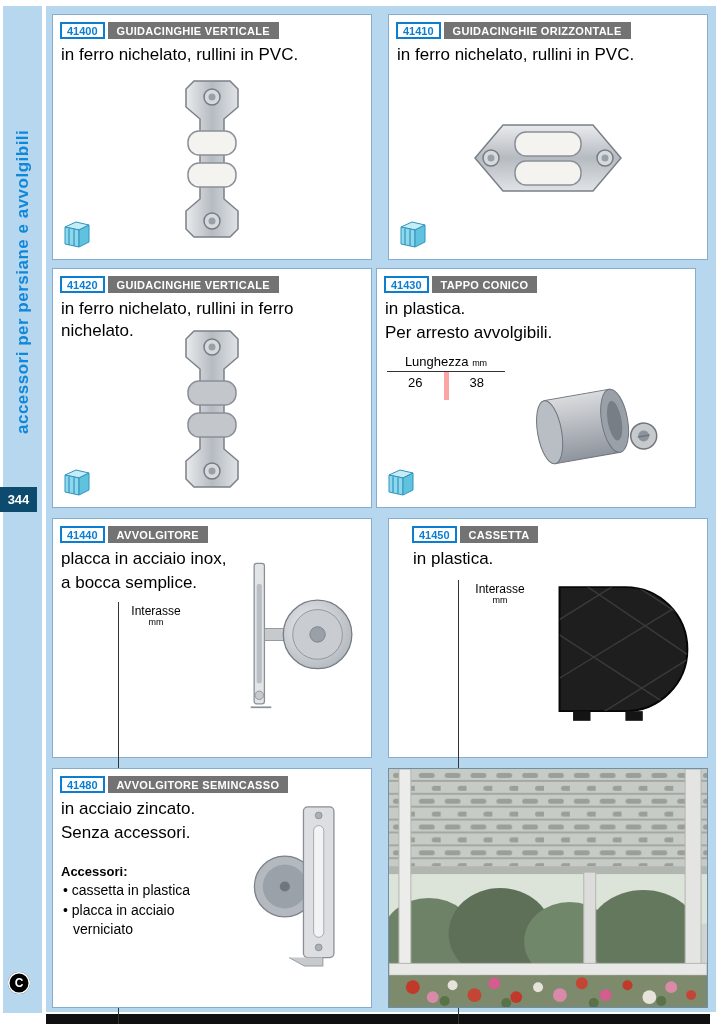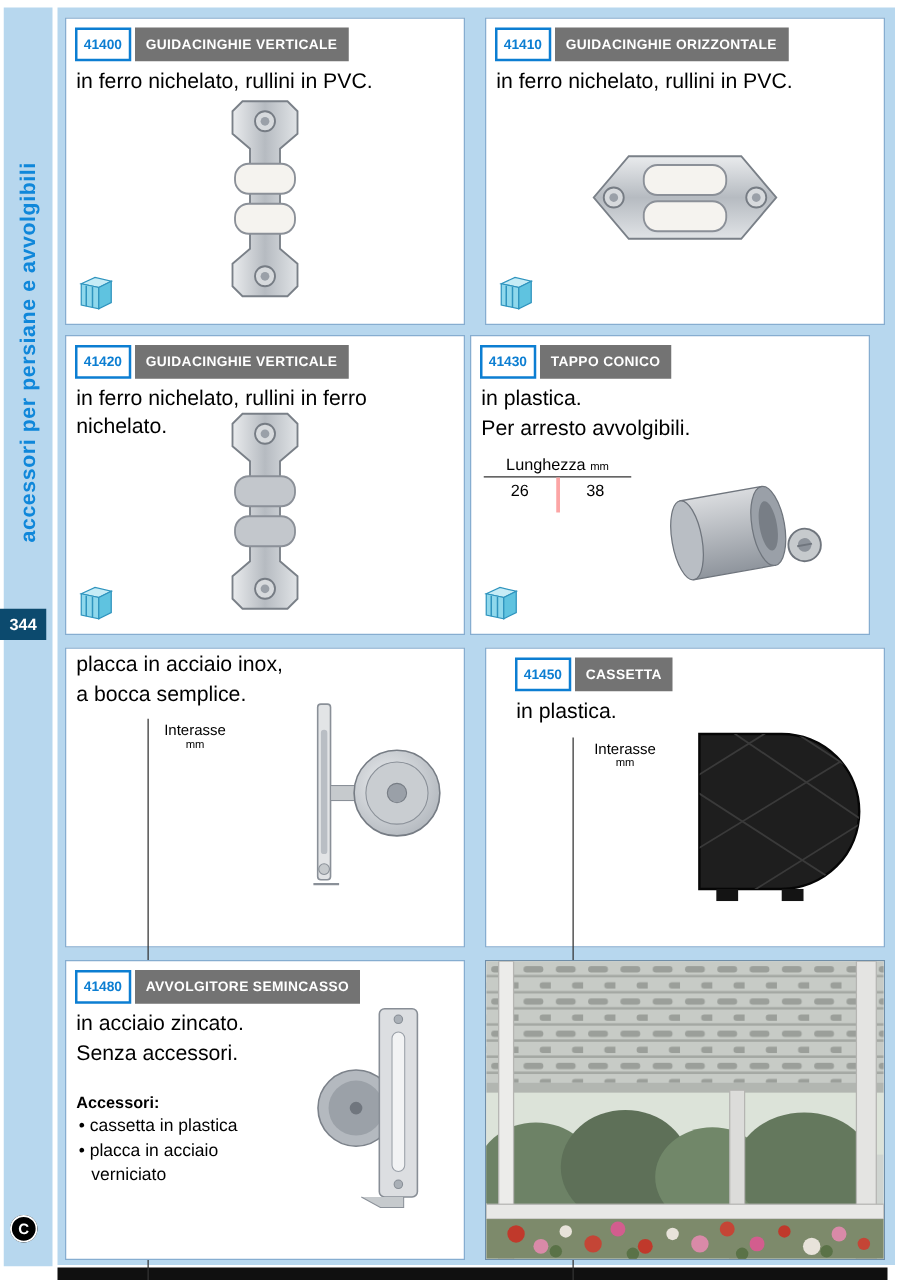--- a/index.html
+++ b/index.html
@@ -44,21 +44,21 @@
     position:absolute; background:#fff; border:1px solid #86add0;
   }
   .c0 { left:52px;  top:14px;  width:320px; height:246px; }
   .c1 { left:388px; top:14px;  width:320px; height:246px; }
   .c2 { left:52px;  top:268px; width:320px; height:240px; }
   .c3 { left:376px; top:268px; width:320px; height:240px; }
   .c4 { left:52px;  top:518px; width:320px; height:240px; }
   .c5 { left:388px; top:518px; width:320px; height:240px;padding-left:16px; }
   .c6 { left:52px;  top:768px; width:320px; height:240px; }
   .c7 { left:388px; top:768px; width:320px; height:240px; padding:0; border:1px solid #6f8ea8; }
-  .card-head { display:flex; align-items:stretch; height:27px; margin:7px 7px 5px 7px; }
+  .card-head { display:flex; align-items:stretch; height:17px; margin:7px 7px 5px 7px; }
   .code {
     border:2px solid #0c7ed2; color:#0c7ed2; background:#fff;
     font-weight:700; font-size:11px; padding:0 5px;
     display:flex; align-items:center;
   }
   .title {
     background:#737373; color:#fff; font-weight:700; font-size:11px;
     padding:0 9px; margin-left:3px; display:flex; align-items:center;
     letter-spacing:0.3px; white-space:nowrap;
   }
@@ -68,21 +68,21 @@
   .narrow { width:170px; }
   .prod { position:absolute; }
   .prod-center { left:50%; transform:translateX(-50%); }
   .pkg { position:absolute; left:9px; bottom:9px; width:30px; height:32px; }
   
   .t-tappo { width:118px; margin:10px 0 0 10px; font-size:13px; }
   .t-tappo-head { text-align:center; border-bottom:1px solid #333; padding-bottom:2px; }
   .t-tappo-head small, .t2 small { font-size:9px; font-weight:400; }
   .t-tappo-row { display:flex; }
   .t-tappo-row .cell { flex:1; text-align:center; padding:3px 0 10px; }
-  .t-tappo-row .cell:first-child { border-right:3px solid #fca5a5; }
+  .t-tappo-row .cell:first-child { border-right:5px solid #fca5a5; }
   
   .t2 { margin:8px 0 0 8px; font-size:13px; }
   .t440 { width:132px; }
   .t450 { width:124px; margin-left:12px; margin-top:10px; }
   .t2-row { display:flex; border-bottom:1px solid #333; }
   .t2-row:last-child { border-bottom:none; }
   .t2 .c1 { border-right:1px solid #333; text-align:center; padding:3px 0; }
   .t440 .c1 { width:58px; }
   .t450 .c1 { width:42px; }
   .t2 .c2 { flex:1; text-align:center; padding:3px 0; }
@@ -250,20 +250,24 @@
       <polygon points="3,9 14,4 27,7 17,12" fill="#c6ecf6" stroke="#2f94be"></polygon>
       <polygon points="3,9 17,12 17,29 3,26" fill="#8fd8ec" stroke="#2f94be"></polygon>
       <polygon points="17,12 27,7 27,24 17,29" fill="#5fc3e0" stroke="#2f94be"></polygon>
       <line x1="7" y1="10.5" x2="7" y2="27" stroke="#2f94be" stroke-width="1.2"></line>
       <line x1="12" y1="11.5" x2="12" y2="28" stroke="#2f94be" stroke-width="1.2"></line>
     </svg>
   </div>
 </div>
 
 <div class="card c4">
+  <div class="card-head">
+    <span class="code">41440</span>
+    <span class="title">AVVOLGITORE</span>
+  </div>
   <div class="desc">placca in acciaio inox,</div>
   <div class="desc">a bocca semplice.</div>
   <div class="t2 t440">
     <div class="t2-row t2-head">
       <div class="c1">
         <span class="lbl">L cintino</span>
         <small>m</small>
       </div>
       <div class="c2 c1-head">
         <span class="lbl">Interasse</span>

